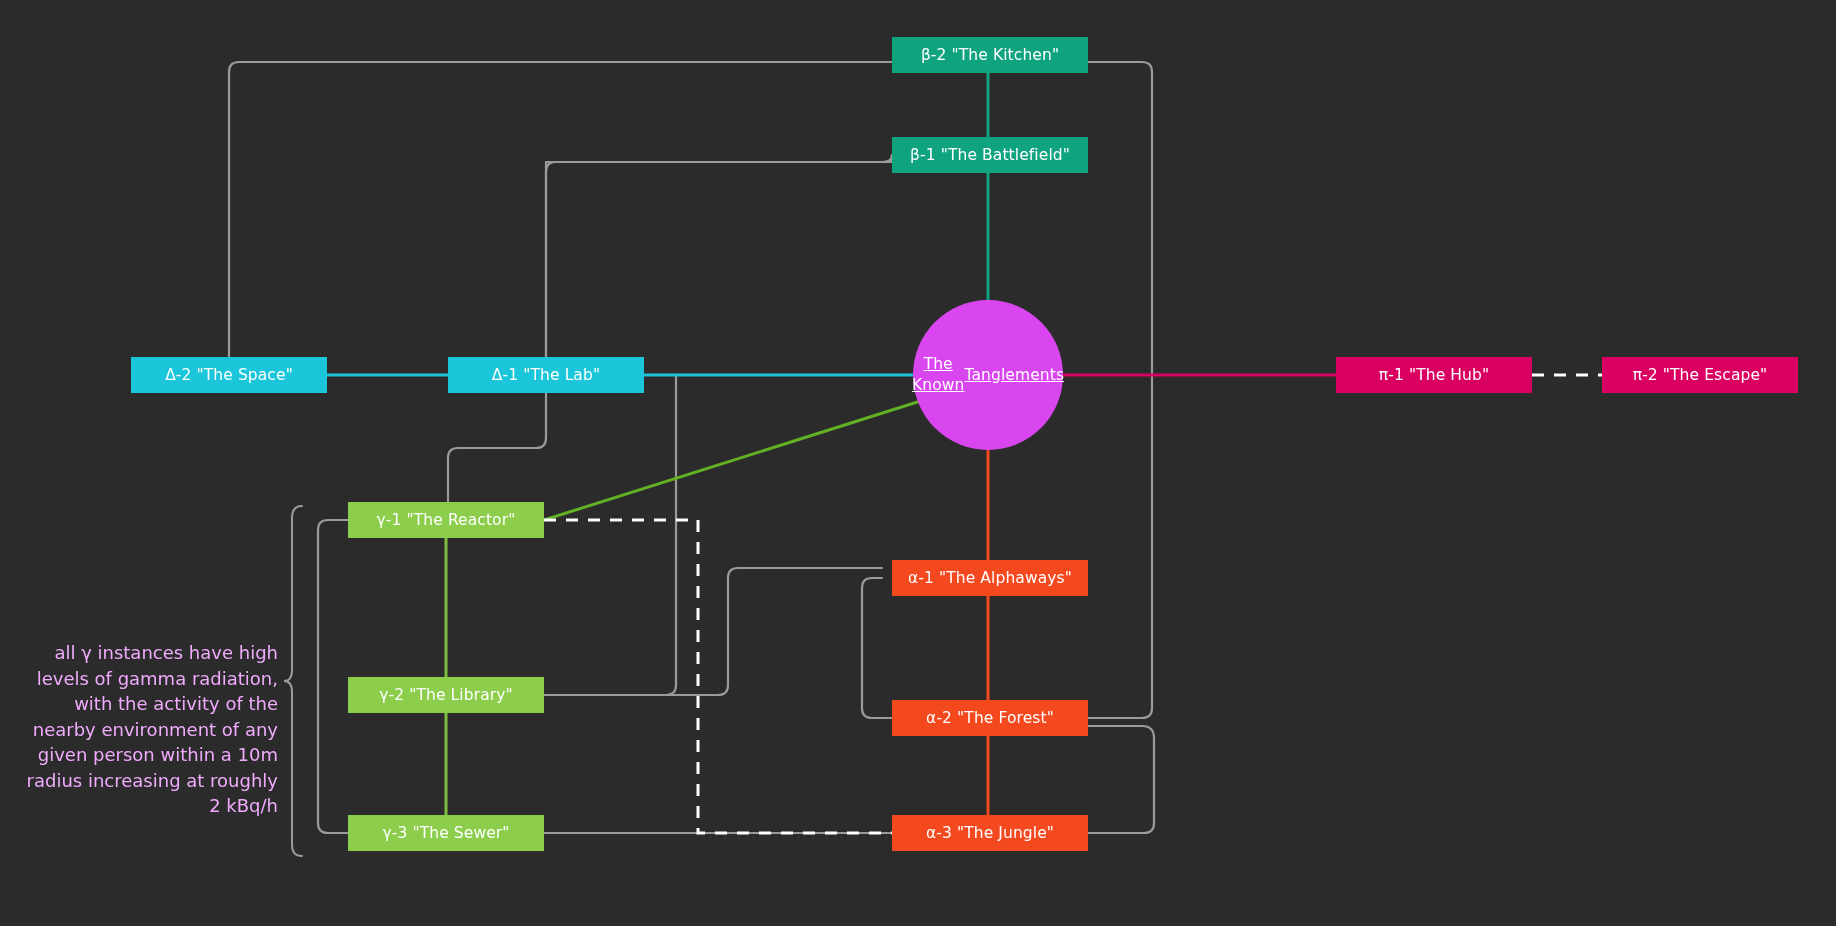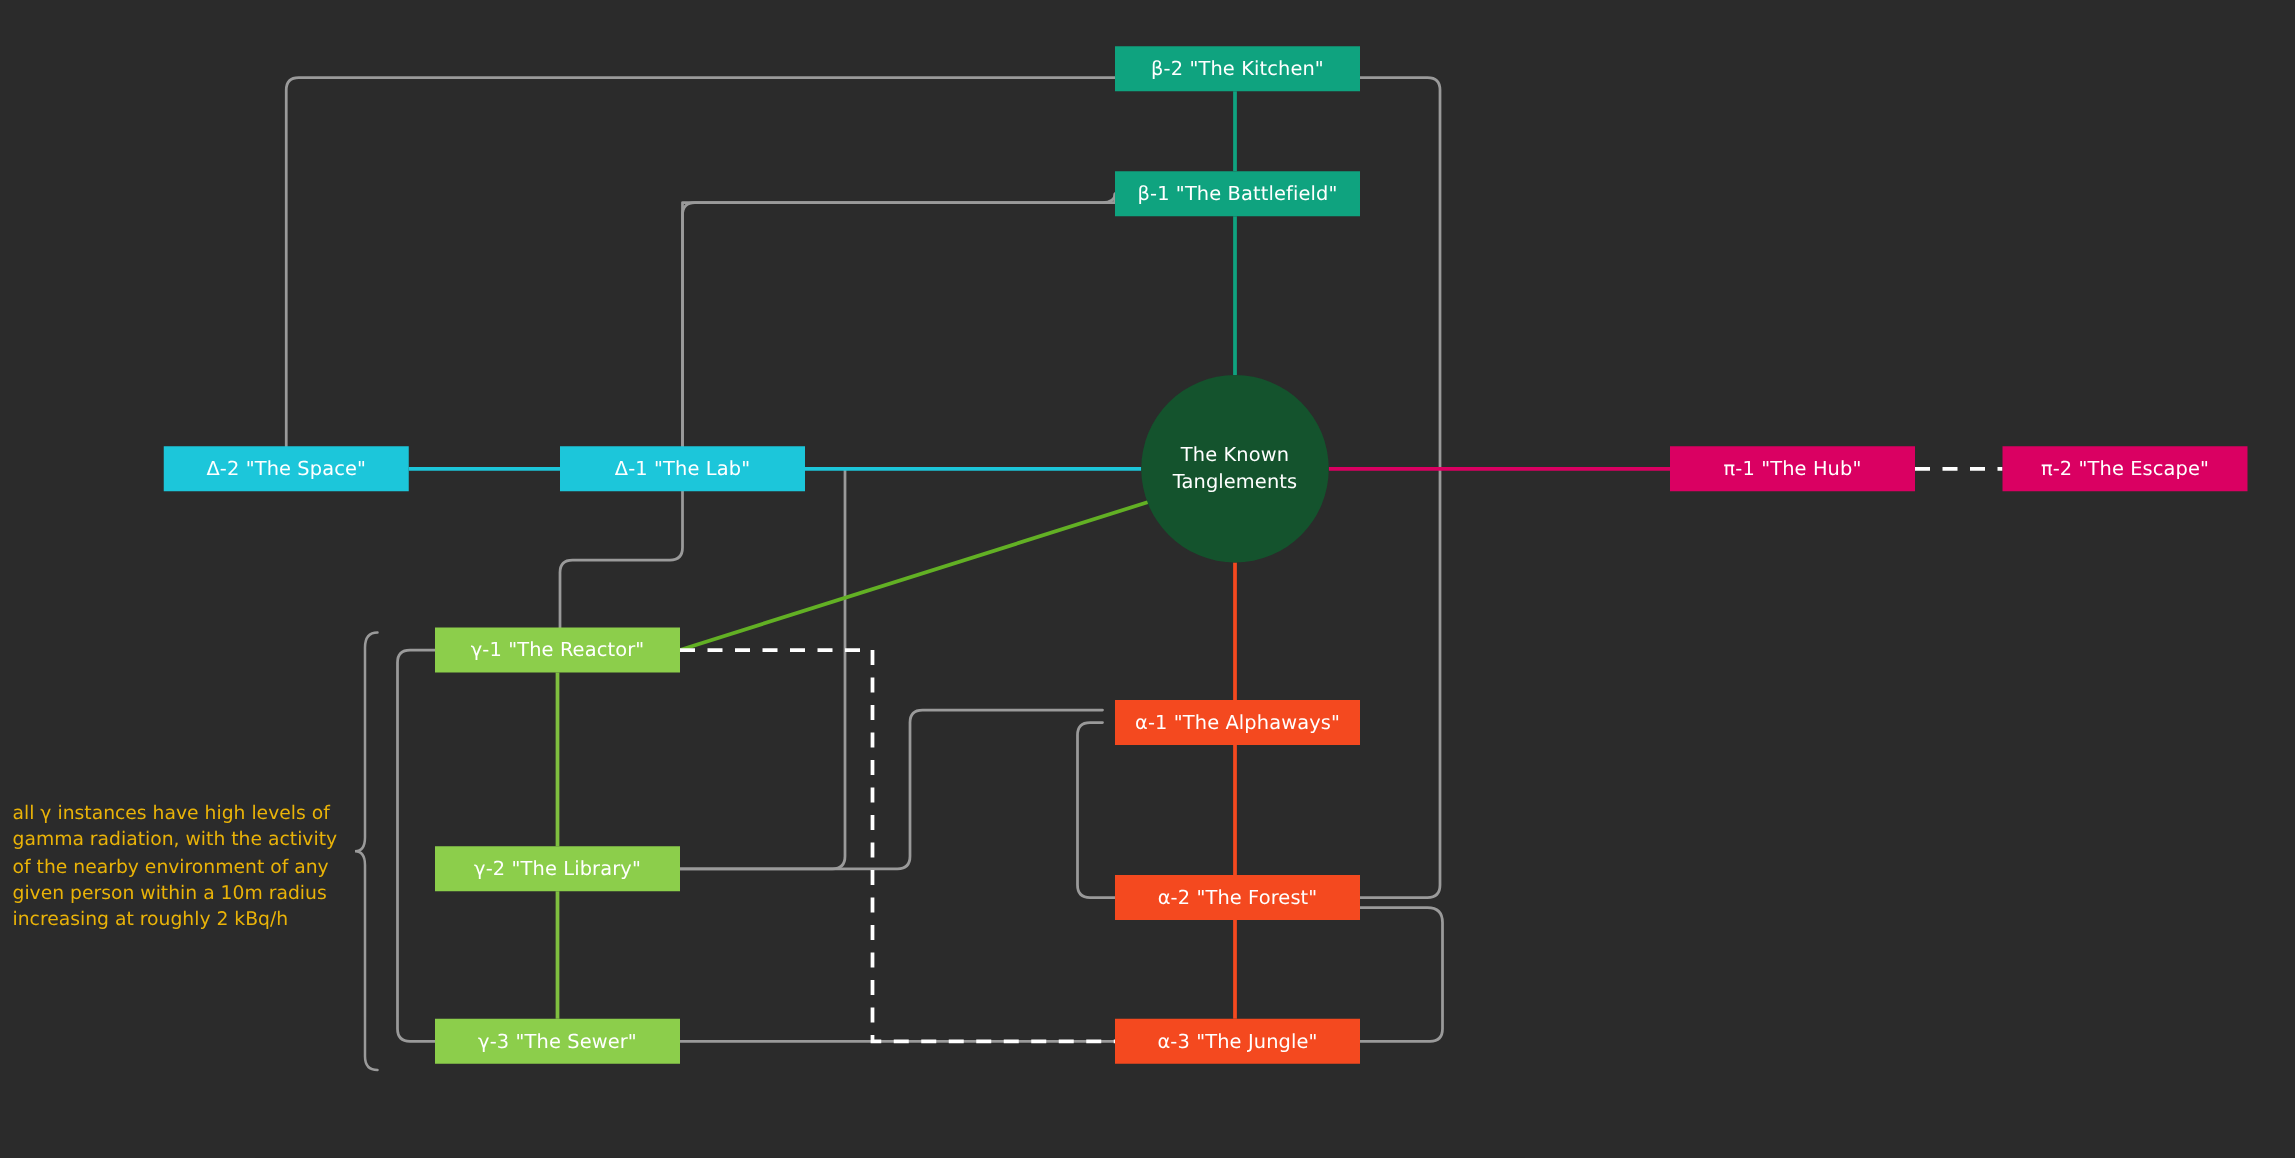--- a/index.html
+++ b/index.html
@@ -39,24 +39,24 @@
   }
   .node.rect { border-radius: 0; }
   .node.circle {
     border-radius: 50%;
     line-height: 1.35;
     white-space: normal;
     font-size: 15.5px;
   }
   .annotation {
     position: absolute;
-    color: #eab308;
-    font-size: 15px;
+    color: #f0abfc;
+    font-size: 18px;
     line-height: 1.42;
-    text-align: left;
+    text-align: right;
     z-index: 4;
   }
 </style>
 </head>
 <body>
 
 <div id="canvas">
 
   <svg id="edges" viewBox="0 0 1836 926" width="1836" height="926" xmlns="http://www.w3.org/2000/svg">
 
@@ -158,21 +158,21 @@
   </div>
 
   <div class="node rect" style="left:1336px; top:357px; width:196px; height:36px; background:#DA0062;">
     <span>π-1 "The Hub"</span>
   </div>
 
   <div class="node rect" style="left:1602px; top:357px; width:196px; height:36px; background:#DA0062;">
     <span>π-2 "The Escape"</span>
   </div>
 
-  <div class="node circle" style="left:913px; top:300px; width:150px; height:150px; background:#14532d; flex-direction:column;">
+  <div class="node circle" style="left:913px; top:300px; width:150px; height:150px; background:#d946ef; flex-direction:row;text-decoration:underline;">
     <span>The Known</span>
     <span>Tanglements</span>
   </div>
 
   <div class="annotation" style="left:10px; top:640px; width:268px;">
     <span>all γ instances have high levels of gamma radiation, with the activity of the nearby environment of any given person within a 10m radius increasing at roughly 2 kBq/h</span>
   </div>
 
 </div>
 

